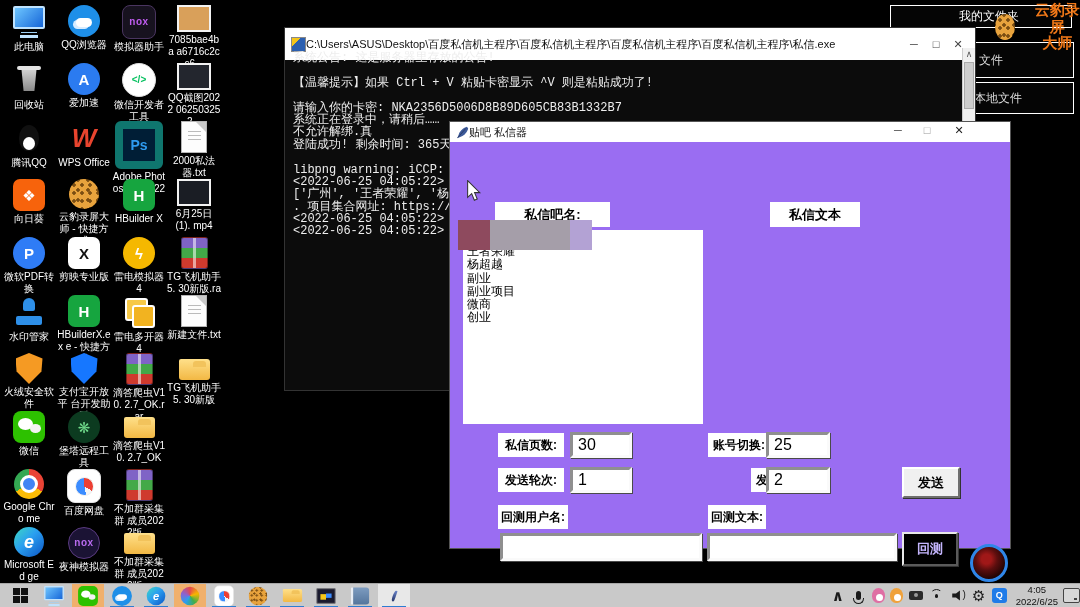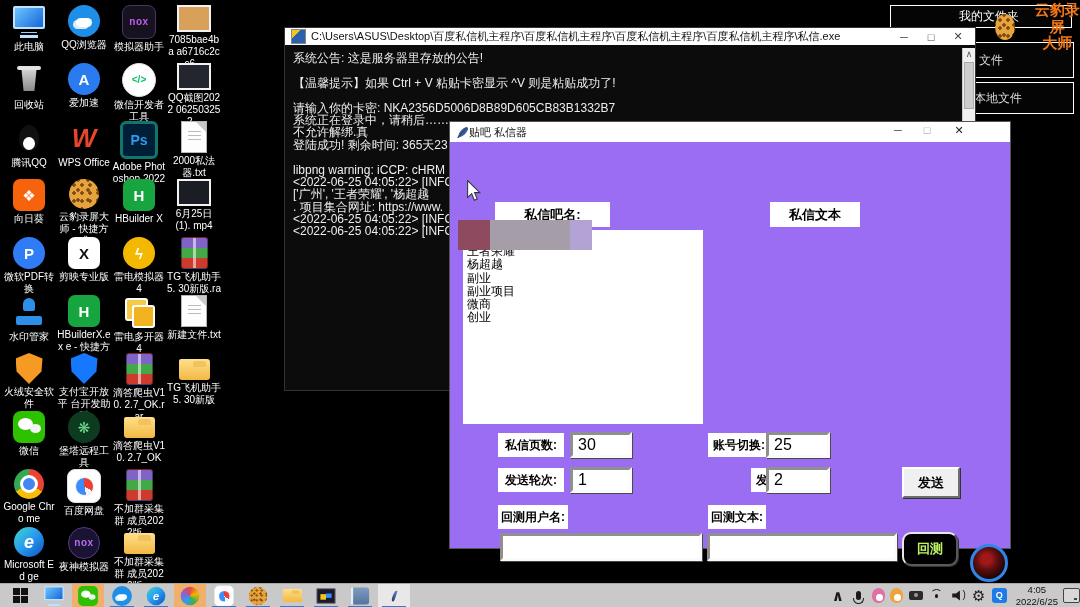--- a/index.html
+++ b/index.html
@@ -57,21 +57,21 @@
   .k-noxc{width:30px;height:30px;border-radius:50%;background:#1b1334;border:1px solid #5a3a80;}
   .k-leopard{width:30px;height:30px;border-radius:50%;background-color:#e8a33d;
       background-image:radial-gradient(circle,#7a4d12 1.5px,transparent 2px),radial-gradient(circle,#7a4d12 1.5px,transparent 2px);
       background-size:8px 8px,10px 10px;background-position:1px 2px,4px 6px;}
   .k-baidupan{width:32px;height:32px;border-radius:8px;background:#fff;border:1px solid #e0e0e0;}
   .k-baidupan::after{content:"";width:17px;height:17px;border-radius:50%;
       background:conic-gradient(#ec3f33 0 120deg,#f5f5f5 120deg 170deg,#3b8cff 170deg 360deg);border:1px solid #eee;}
   .k-qq{width:32px;height:32px;border-radius:50%;background:#1e8fe8;}
   .k-qq::after{content:"";position:absolute;width:16px;height:9px;background:#fff;border-radius:8px;top:13px;box-shadow:-3px 2px 0 #d7ecff;}
   .k-wps .g{font-size:26px;color:#e8442e;font-style:italic;}
-  .k-ps{width:32px;height:32px;background:#001e36;border:3px solid #0f766e;border-radius:6px;}
+  .k-ps{width:32px;height:32px;background:#001e36;border:8px solid #0f766e;border-radius:6px;}
   .k-ps .g{color:#2e9bf0;font-size:14px;}
   .k-cmdt{width:28px;height:22px;background:#1a1a2e;border:1px solid #777;}
   .k-cmdt::before{content:"";position:absolute;left:5px;top:8px;width:9px;height:9px;background:#f5c518;}
   .k-cmdt::after{content:"";position:absolute;right:5px;bottom:8px;width:9px;height:7px;background:#3b8cff;}
   .k-book{width:26px;height:28px;background:linear-gradient(#7d9cc0,#54759c);border-radius:2px 6px 6px 2px;border-left:4px solid #e8edf4;}
   .k-feather::before{content:"";width:5px;height:18px;background:linear-gradient(#6a84c8,#26366b);
       border-radius:80% 0 60% 60%;transform:rotate(18deg);}
   .k-globe{width:30px;height:30px;border-radius:50%;
       background:conic-gradient(#e5484d,#f7b500,#3fae49,#2a9ff0,#8a63d2,#e5484d);}
 
@@ -79,27 +79,27 @@
   .tr-box{position:absolute;border:1px solid #fff;color:#fff;font-size:12px;display:flex;align-items:center;background:#050505;}
   #box-myfolder{left:890px;top:5px;width:182px;height:23px;padding-left:68px;box-sizing:border-box;z-index:1;}
   #box-file{left:940px;top:42px;width:134px;height:36px;padding-left:38px;box-sizing:border-box;z-index:1;color:#ddd;font-family:Liberation Serif, serif;}
   #box-local{left:940px;top:82px;width:134px;height:32px;padding-left:33px;box-sizing:border-box;z-index:1;color:#ddd;}
   #brand{position:absolute;left:995px;top:2px;z-index:3;display:flex;align-items:center;gap:20px;}
   #brand .txt{color:#f07818;font-weight:700;font-size:15px;line-height:1.1;text-align:center;}
 
   
   #console{position:absolute;left:285px;top:28px;width:690px;height:362px;z-index:2;
            box-shadow:0 0 0 1px #333;background:#0c0c0c;}
-  #console .tbar{height:17px;background:#fff;display:flex;align-items:center;padding:0 6px;gap:5px;justify-content:flex-end;}
+  #console .tbar{height:32px;background:#fff;display:flex;align-items:center;padding:0 6px;justify-content:flex-end;}
   #console .tbar .title{font-size:11px;color:#111;flex:1;white-space:nowrap;overflow:hidden;}
   .cicon{width:13px;height:13px;background:linear-gradient(135deg,#f5c518 0 32%,#2b5fb0 32% 100%);border:1px solid #888;}
   .wbtn{width:22px;text-align:center;font-size:11px;color:#444;cursor:default;}
   #console .body{position:absolute;left:0;top:20px;right:12px;bottom:0;overflow:hidden;padding:4px 0 0 8px;}
   .cline{height:12.4px;font-size:12px;line-height:12.4px;color:#ededed;
-         font-family:Liberation Sans, sans-serif;white-space:nowrap;}
+         font-family:Liberation Mono, monospace;white-space:nowrap;}
   #cscroll{position:absolute;right:0;top:20px;width:12px;bottom:0;background:#f0f0f0;border-left:1px solid #ccc;}
   #cscroll .up{font-size:9px;color:#555;text-align:center;line-height:12px;}
   #cscroll .thumb{position:absolute;left:1px;right:1px;top:14px;height:45px;background:#cdcdcd;border:1px solid #aaa;}
 
   
   #dialog{position:absolute;left:450px;top:122px;width:560px;height:426px;z-index:4;box-shadow:0 0 0 1px #555;}
   #dialog .tbar{height:20px;background:#fff;display:flex;align-items:center;padding:0 6px;position:relative;}
   #dialog .tbar .title{font-size:11px;color:#111;flex:1;}
   #dialog .tbar .wbtn{position:absolute;top:2px;}
   #dlg-min{left:437px;} #dlg-max{left:466px;color:#999;} #dlg-close{left:498px;color:#222;}
@@ -117,21 +117,21 @@
   .censor{position:absolute;}
   #cen1{left:8px;top:78px;width:32px;height:30px;background:#8e4a5e;}
   #cen2{left:40px;top:78px;width:80px;height:30px;background:#a59ea9;}
   #cen3{left:120px;top:78px;width:22px;height:30px;background:#b3a2d4;}
   .bevel{position:absolute;background:#fff;border-style:solid;border-width:3px;
          border-color:#8f8f8f #fafafa #fafafa #8f8f8f;box-shadow:1px 1px 0 #4a4a4a;
          font-size:16px;color:#000;display:flex;align-items:center;padding-left:5px;box-sizing:border-box;}
   .btn3d{position:absolute;background:#f0f0f0;border-style:solid;border-width:2px;
          border-color:#fff #6e6e6e #6e6e6e #fff;box-shadow:1px 1px 0 #333;
          font-size:13px;font-weight:700;color:#000;display:flex;align-items:center;justify-content:center;cursor:pointer;}
-  .btn3d.dark{background:#000;color:#bef264;border-color:#e8e8e8 #5a5a5a #5a5a5a #e8e8e8;border-radius:9px;}
+  .btn3d.dark{background:#000;color:#c4b5fd;border-color:#e8e8e8 #5a5a5a #5a5a5a #e8e8e8;}
   #f-pages-l{left:48px;top:291px;width:66px;height:24px;} #f-pages-v{left:120px;top:290px;width:62px;height:26px;}
   #f-acct-l{left:258px;top:291px;width:62px;height:24px;}  #f-acct-v{left:316px;top:290px;width:64px;height:26px;}
   #f-round-l{left:48px;top:326px;width:66px;height:24px;}  #f-round-v{left:120px;top:325px;width:62px;height:26px;}
   #f-intv-l{left:258px;top:326px;width:62px;height:24px;margin-left:43px;}  #f-intv-v{left:316px;top:325px;width:64px;height:26px;}
   #btn-send{left:452px;top:325px;width:54px;height:27px;}
   #f-cbu-l{left:48px;top:363px;width:70px;height:24px;}
   #f-cbt-l{left:258px;top:363px;width:58px;height:24px;}
   #f-cbu-v{left:50px;top:391px;width:202px;height:28px;}
   #f-cbt-v{left:257px;top:391px;width:190px;height:28px;}
   #btn-callback{left:452px;top:390px;width:52px;height:30px;}

